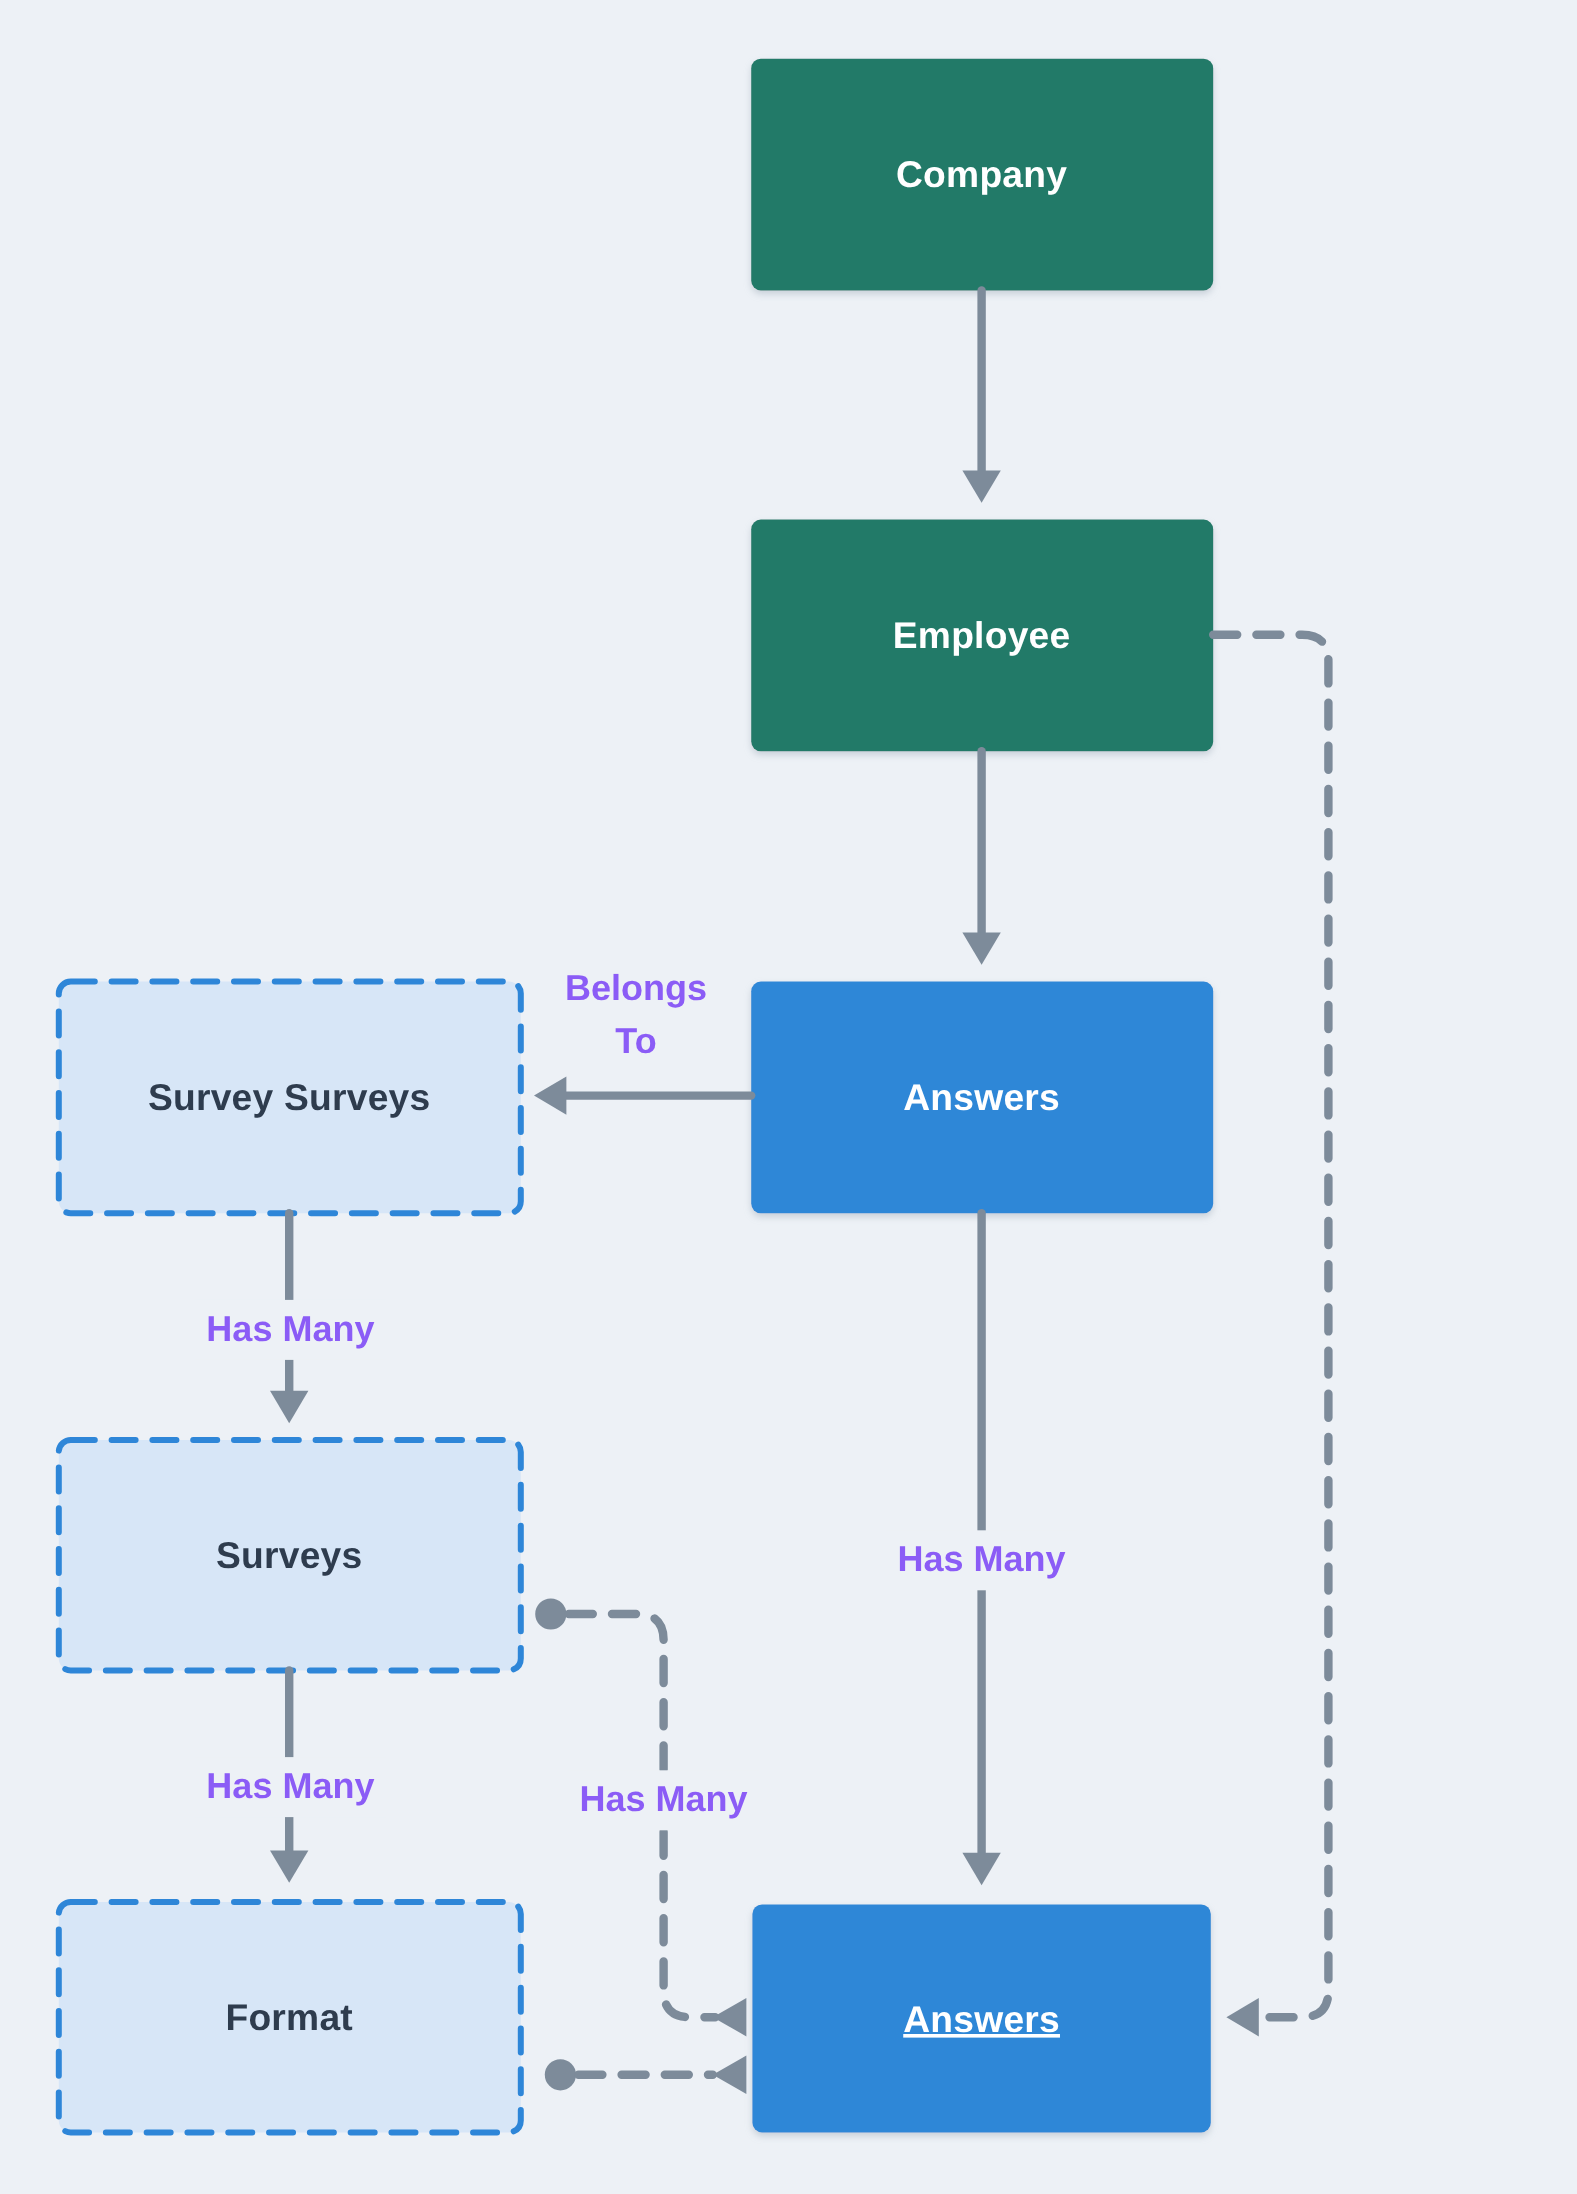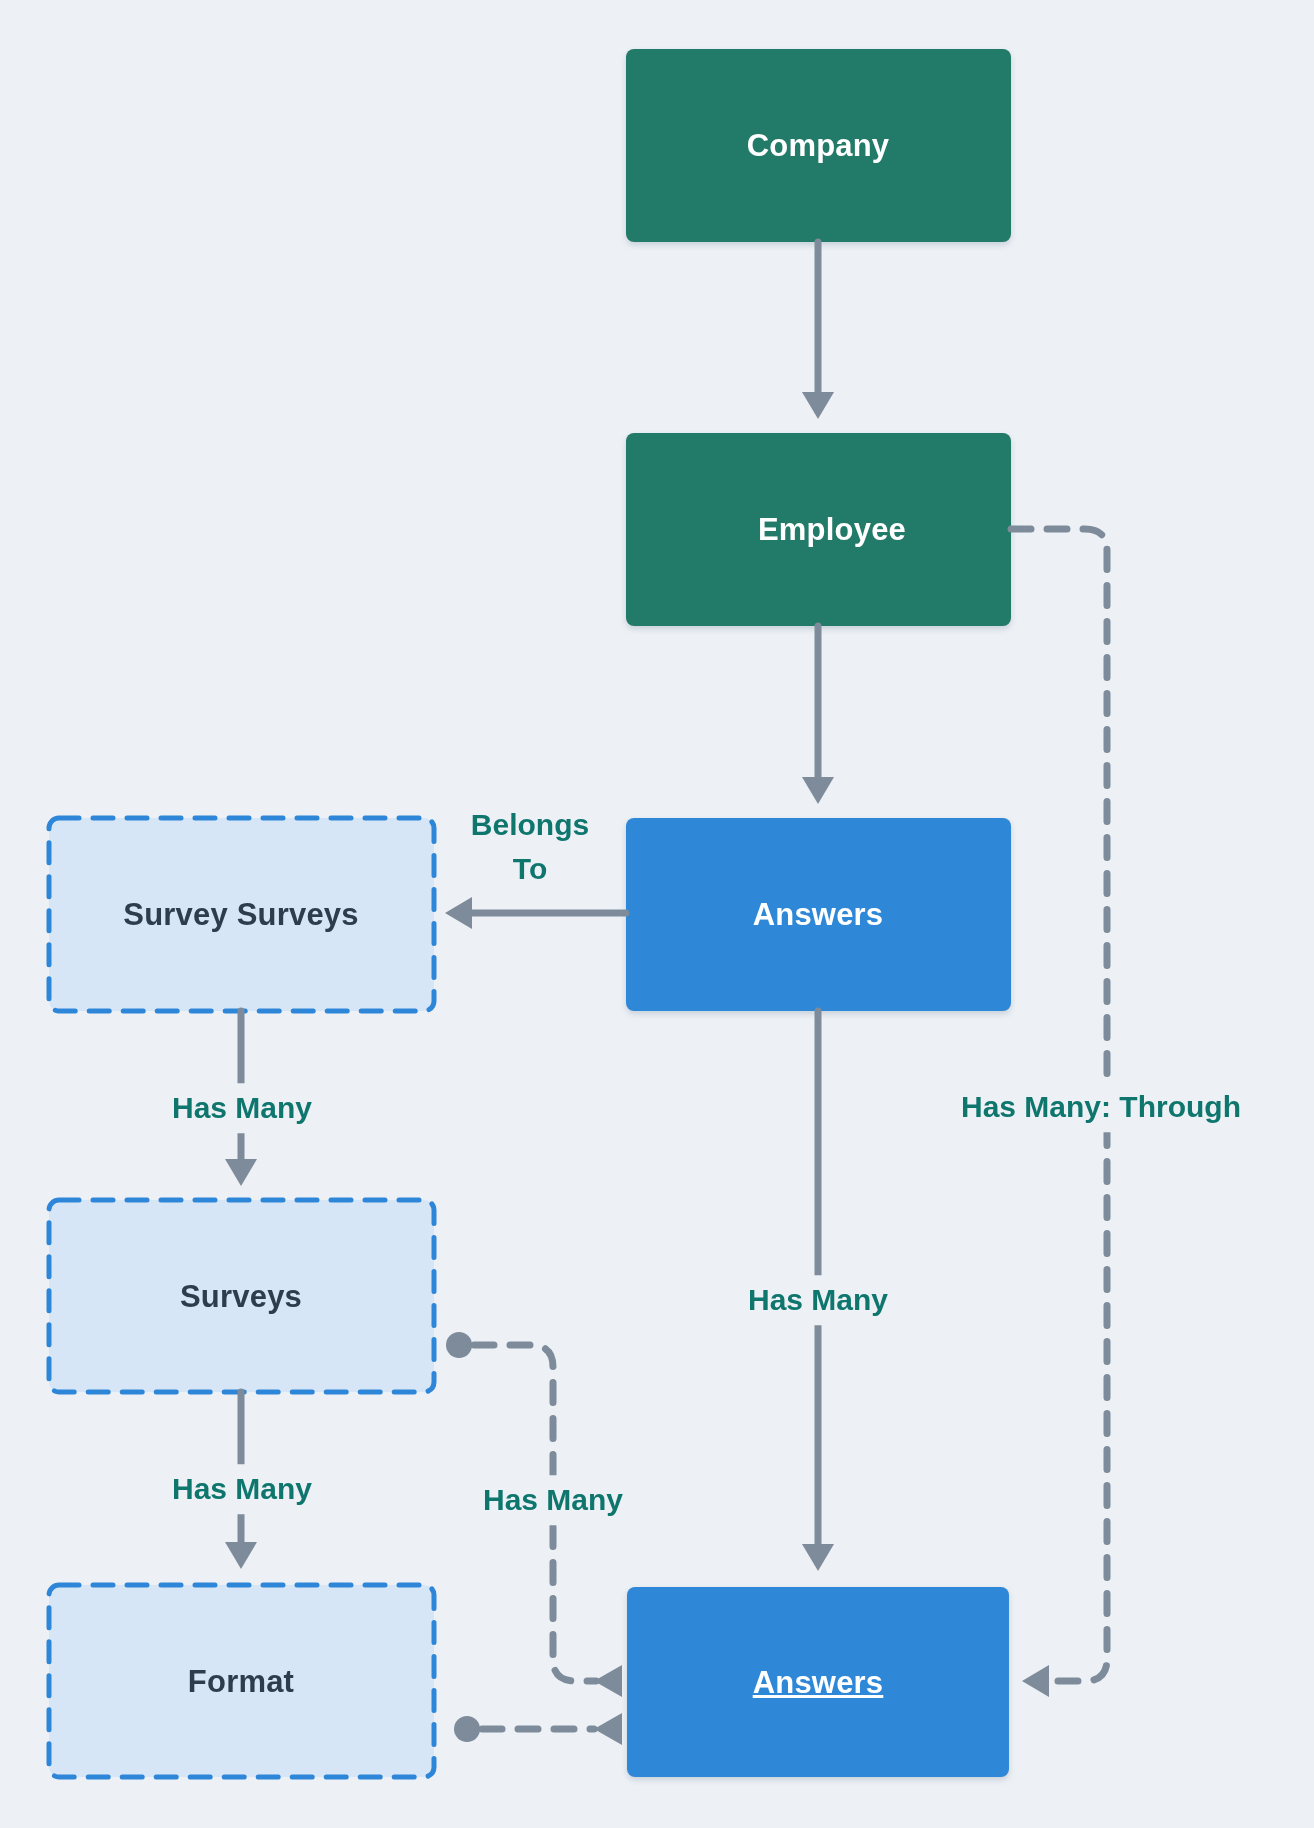--- a/index.html
+++ b/index.html
@@ -20,21 +20,21 @@
     letter-spacing: 0.2px;
     white-space: nowrap;
   }
   .node-label.light { color: #ffffff; }
   .node-label.dark  { color: #2e3c4e; }
 
   .edge-label {
     position: absolute; z-index: 2;
     transform: translate(-50%, -50%);
     font-size: 30px; font-weight: 600;
-    color: #0f766e;
+    color: #8b5cf6;
     background: #edf1f6;
     padding: 3px 10px;
     text-align: center;
     line-height: 1.45;
     white-space: nowrap;
   }
   .edge-label.wrap { white-space: normal; width: 150px; padding: 3px 4px; }
 </style>
 </head>
 <body>
@@ -99,27 +99,26 @@
     </g>
 
     <g>
       <circle cx="467" cy="1729" r="13" fill="#7d8b9a"></circle>
       <line x1="482" y1="1729" x2="594" y2="1729" stroke="#7d8b9a" stroke-width="7" stroke-linecap="round" stroke-dasharray="20 16"></line>
       <polygon points="594,1729 622,1713 622,1745" fill="#7d8b9a"></polygon>
     </g>
   </svg>
 
   <div class="node-label light" style="left:818px; top:146px;">Company</div>
-  <div class="node-label light" style="left:818px; top:530px;margin-left:14px;">Employee</div>
+  <div class="node-label light" style="left:818px; top:530px;">Employee</div>
   <div class="node-label light" style="left:818px; top:915px;">Answers</div>
   <div class="node-label dark" style="left:241px; top:915px;">Survey Surveys</div>
   <div class="node-label dark" style="left:241px; top:1297px;">Surveys</div>
   <div class="node-label dark" style="left:241px; top:1682px;">Format</div>
   <div class="node-label light" style="left:818px; top:1683px;text-decoration:underline;">Answers</div>
 
   <div class="edge-label wrap" style="left:530px; top:846px;">Belongs To</div>
   <div class="edge-label" style="left:242px; top:1108px;">Has Many</div>
   <div class="edge-label" style="left:242px; top:1489px;">Has Many</div>
   <div class="edge-label" style="left:818px; top:1300px;">Has Many</div>
-  <div class="edge-label" style="left:1101px; top:1107px;">Has Many: Through</div>
   <div class="edge-label" style="left:553px; top:1500px;">Has Many</div>
 
 </div>
 
 </body></html>

